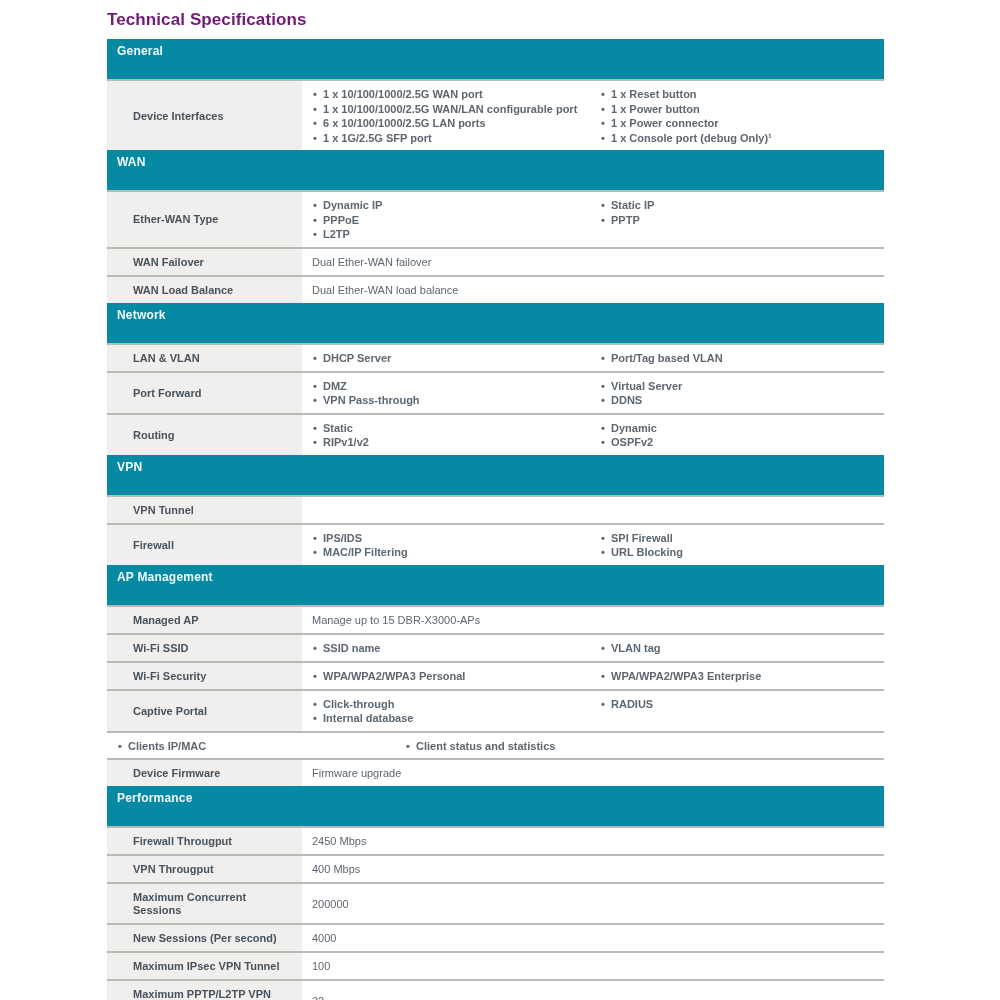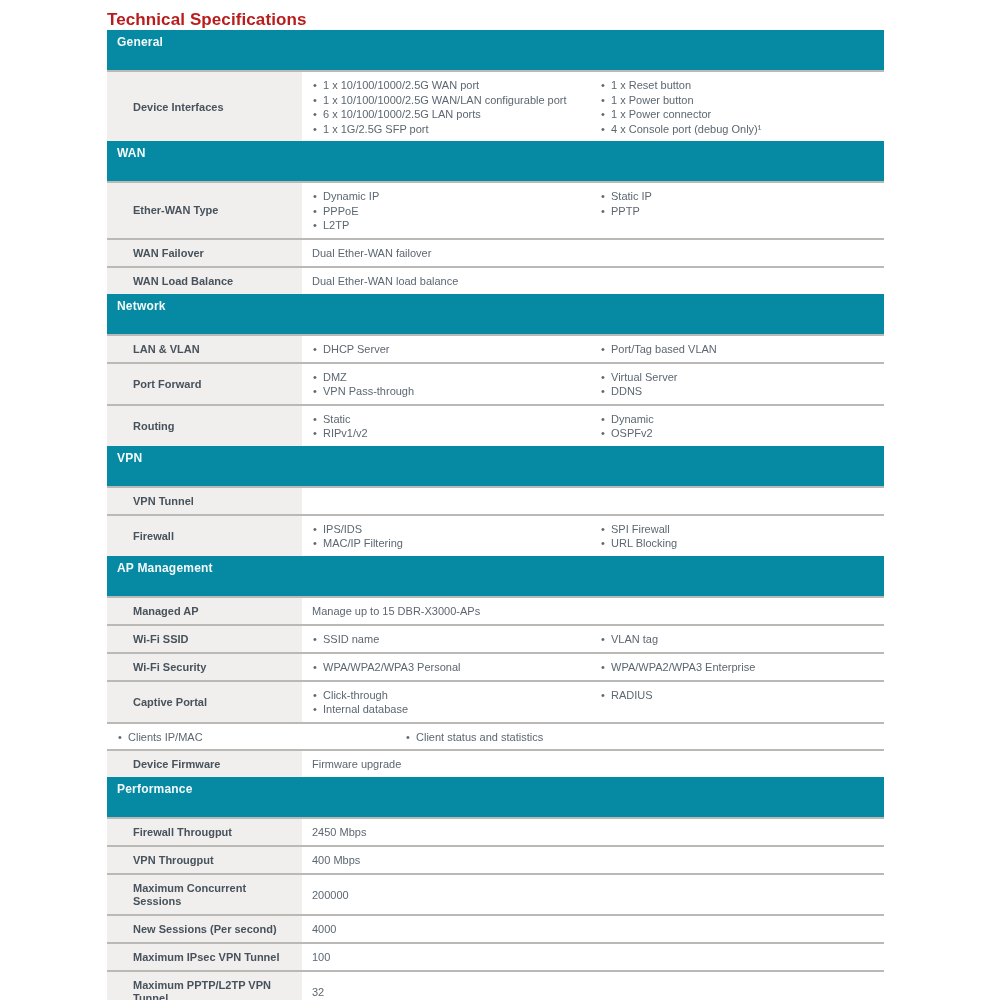--- a/index.html
+++ b/index.html
@@ -14,24 +14,25 @@
     position: relative;
     background: #ffffff;
   }
   .content {
     position: absolute;
     left: 107px;
     top: 10px;
     width: 777px;
   }
   .page-title {
-    color: #b91c1c;
+    color: #701a75;
     font-size: 17px;
     font-weight: bold;
     line-height: 20px;
+    margin-bottom: 9px;
     letter-spacing: 0.1px;
   }
   .spec-table {
     width: 777px;
     border-bottom: 2px solid #bab9b6;
   }
   .section-header {
     background: #0689A2;
     color: #f4fafb;
     font-size: 12px;
@@ -66,20 +67,21 @@
   .plain-text {
     color: #5C6771;
     font-size: 11px;
     line-height: 15px;
     align-self: center;
   }
   ul.bullet-col {
     list-style: none;
     width: 288px;
     flex: 0 0 288px;
+    font-weight: bold;
   }
   ul.bullet-col.second {
     width: auto;
     flex: 1;
   }
   li.bullet-item {
     color: #5C6771;
     font-size: 11px;
     line-height: 14.5px;
     padding-left: 11px;
@@ -107,21 +109,21 @@
             <ul class="bullet-col">
               <li class="bullet-item">1 x 10/100/1000/2.5G WAN port</li>
               <li class="bullet-item">1 x 10/100/1000/2.5G WAN/LAN configurable port</li>
               <li class="bullet-item">6 x 10/100/1000/2.5G LAN ports</li>
               <li class="bullet-item">1 x 1G/2.5G SFP port</li>
             </ul>
             <ul class="bullet-col second">
               <li class="bullet-item">1 x Reset button</li>
               <li class="bullet-item">1 x Power button</li>
               <li class="bullet-item">1 x Power connector</li>
-              <li class="bullet-item">4 x Console port (debug Only)¹</li>
+              <li class="bullet-item">1 x Console port (debug Only)¹</li>
             </ul>
           </div>
         </div>
         <div class="section-header">WAN</div>
         <div class="row">
           <div class="label-cell">Ether-WAN Type</div>
           <div class="content-cell">
             <ul class="bullet-col">
               <li class="bullet-item">Dynamic IP</li>
               <li class="bullet-item">PPPoE</li>

